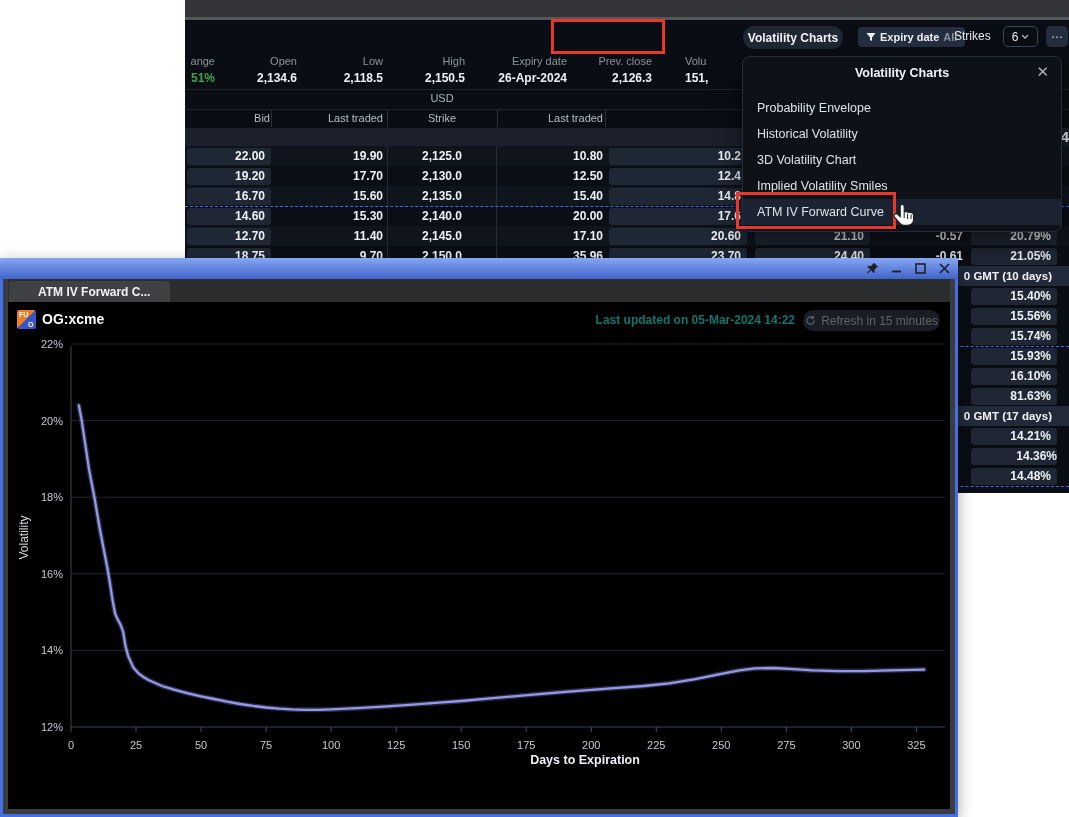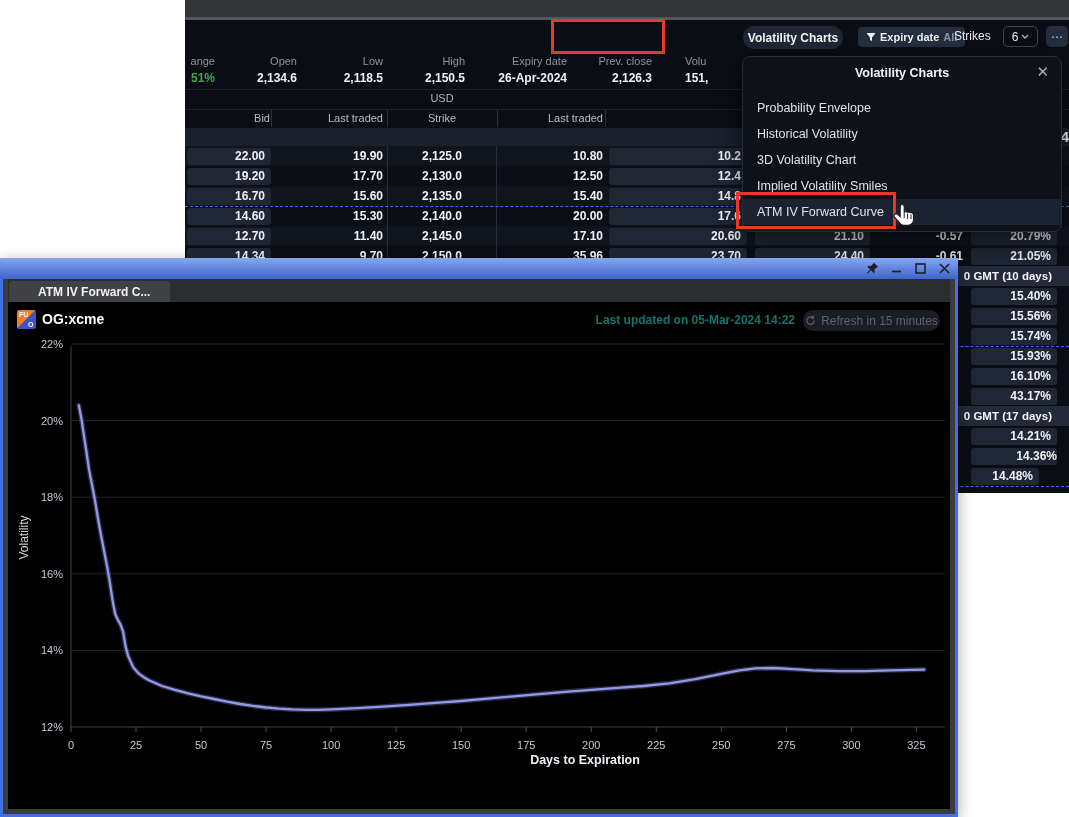--- a/index.html
+++ b/index.html
@@ -162,21 +162,21 @@
           <div class="chipcell" style="left: 2px; width: 84px; padding-right: 6px;">12.70</div>
           <div class="cell" style="left: 118px; width: 80px;">11.40</div>
           <div class="cell" style="left: 202px; width: 110px; text-align: center; font-weight: bold;">2,145.0</div>
           <div class="cell" style="left: 338px; width: 80px;">17.10</div>
           <div class="chipcell" style="left: 424px; width: 138px; padding-right: 6px;">20.60</div>
           <div class="chipcell" style="left: 570px; width: 115px; padding-right: 6px;">21.10</div>
           <div class="cell" style="left: 698px; width: 80px;">-0.57</div>
           <div class="chipcell" style="left: 786px; width: 86px; padding-right: 6px;">20.79%</div>
         </div>
         <div class="chain-row even" style="top: 246px;">
-          <div class="chipcell" style="left: 2px; width: 84px; padding-right: 6px;">14.34</div>
+          <div class="chipcell" style="left: 2px; width: 84px; padding-right: 6px;">18.75</div>
           <div class="cell" style="left: 118px; width: 80px;">9.70</div>
           <div class="cell" style="left: 202px; width: 110px; text-align: center; font-weight: bold;">2,150.0</div>
           <div class="cell" style="left: 338px; width: 80px;">35.96</div>
           <div class="chipcell" style="left: 424px; width: 138px; padding-right: 6px;">23.70</div>
           <div class="chipcell" style="left: 570px; width: 115px; padding-right: 6px;">24.40</div>
           <div class="cell" style="left: 698px; width: 80px;">-0.61</div>
           <div class="chipcell" style="left: 786px; width: 86px; padding-right: 6px;">21.05%</div>
         </div>
       </div>
     <div class="strike-col"></div>
@@ -194,31 +194,31 @@
           <div class="chipcell" style="left: 226px; width: 86px; padding-right: 6px;">15.74%</div>
         </div>
         <div class="iv-dashed" style="top: 346px;"></div>
         <div class="iv-row" style="top: 346px;">
           <div class="chipcell" style="left: 226px; width: 86px; padding-right: 6px;">15.93%</div>
         </div>
         <div class="iv-row" style="top: 366px;">
           <div class="chipcell" style="left: 226px; width: 86px; padding-right: 6px;">16.10%</div>
         </div>
         <div class="iv-row" style="top: 386px;">
-          <div class="chipcell" style="left: 226px; width: 86px; padding-right: 6px;">43.17%</div>
+          <div class="chipcell" style="left: 226px; width: 86px; padding-right: 6px;">81.63%</div>
         </div>
         <div class="iv-band" style="top: 406px;">0 GMT (17 days)</div>
         <div class="iv-row" style="top: 426px;">
           <div class="chipcell" style="left: 226px; width: 86px; padding-right: 6px;">14.21%</div>
         </div>
         <div class="iv-row" style="top: 446px;">
           <div class="chipcell" style="left: 226px; width: 86px; ">14.36%</div>
         </div>
         <div class="iv-row" style="top: 466px;">
-          <div class="chipcell" style="left: 226px; width: 68px; padding-right: 6px;">14.48%</div>
+          <div class="chipcell" style="left: 226px; width: 86px; padding-right: 6px;">14.48%</div>
         </div>
         <div class="iv-dashed" style="top: 486px;"></div>
       </div>
   <div class="sum-label" style="left: -40px; width: 70px;">ange</div>
       <div class="sum-value green" style="left: -40px; width: 70px;">51%</div>
       <div class="sum-label" style="left: 32px; width: 80px;">Open</div>
       <div class="sum-value" style="left: 32px; width: 80px;">2,134.6</div>
       <div class="sum-label" style="left: 118px; width: 80px;">Low</div>
       <div class="sum-value" style="left: 118px; width: 80px;">2,118.5</div>
       <div class="sum-label" style="left: 200px; width: 80px;">High</div>

